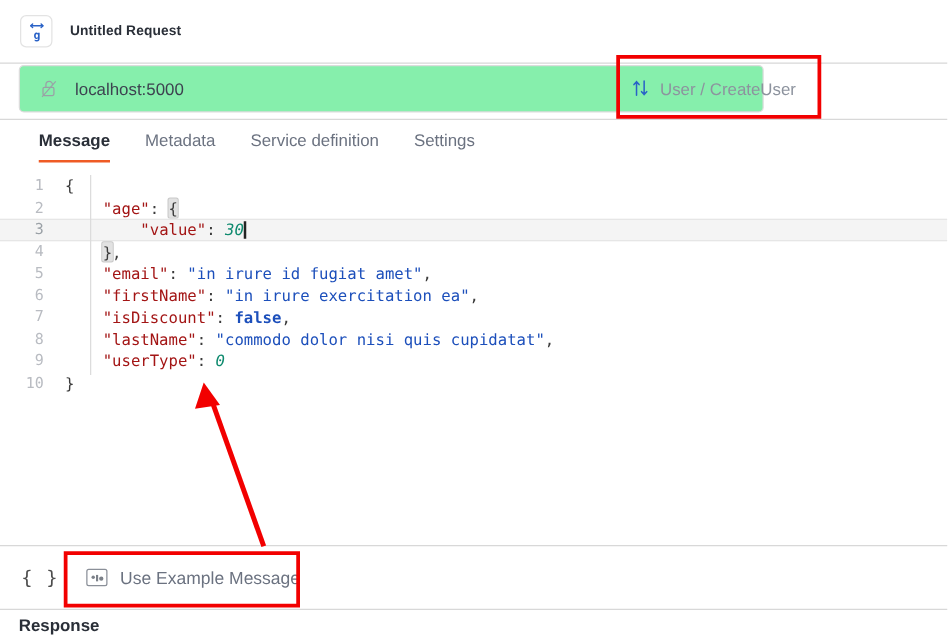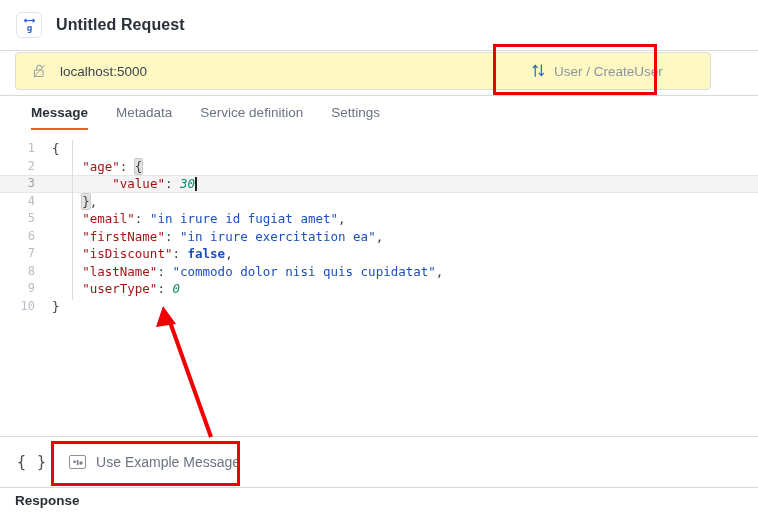--- a/index.html
+++ b/index.html
@@ -16,42 +16,42 @@
   .titlebar {
     position:absolute; left:0; top:0; width:758px; height:50px;
     display:flex; align-items:center; padding-left:16px;
   }
   .grpc-badge {
     width:26px; height:26px; border:1px solid #e3e3e3; border-radius:5px;
     background:#fff; display:flex; align-items:center; justify-content:center;
     flex: 0 0 auto;
   }
   .title-text {
-    margin-left:14px; font-size:16px; font-weight:bold; color:#2a2f38;
+    margin-left:14px; font-size:11px; font-weight:bold; color:#2a2f38;
     letter-spacing:0.1px;
   }
 
   
   .hline { position:absolute; left:0; width:758px; height:1px; background:#d8d8d8; }
 
   
   .urlrow {
     position:absolute; left:0; top:51px; width:758px; height:44px;
     display:flex; align-items:center;
   }
   .url-box {
-    position:absolute; left:15px; top:52px; width:696px; height:38px;
-    border:1px solid #dcdcdc; border-radius:4px; background:#fef9c3;
+    position:absolute; left:15px; top:52px; width:596px; height:38px;
+    border:1px solid #dcdcdc; border-radius:4px; background:#86efac;
     display:flex; align-items:center;text-align:center;
   }
   .lock-wrap { margin-left:16px; display:flex; align-items:center; flex:0 0 auto;}
   .url-text { margin-left:13px; font-size:13.5px; color:#3d4350; }
 
   .method-sel {
-    position:absolute; left:531px; top:58px; height:26px;
+    position:absolute; left:505px; top:58px; height:26px;
     display:flex; align-items:center; gap:8px;
   }
   .method-arrows { color:#2a62c7; font-size:14px; line-height:1; letter-spacing:-1px;}
   .method-text { font-size:13.5px; color:#8d939e; white-space:nowrap; }
 
   
   .tabs {
     position:absolute; left:0; top:96px; width:758px; height:35px;
     display:flex; align-items:flex-start; padding-left:15px; gap:0;margin-left:16px;
   }

